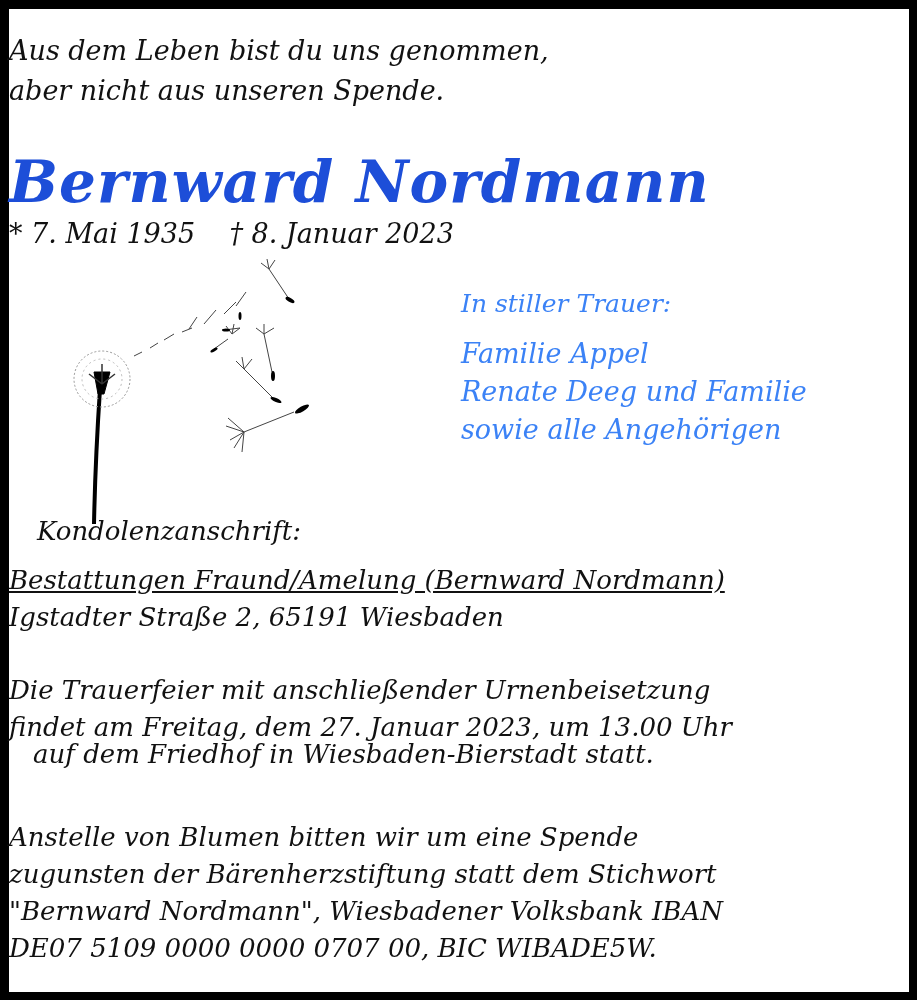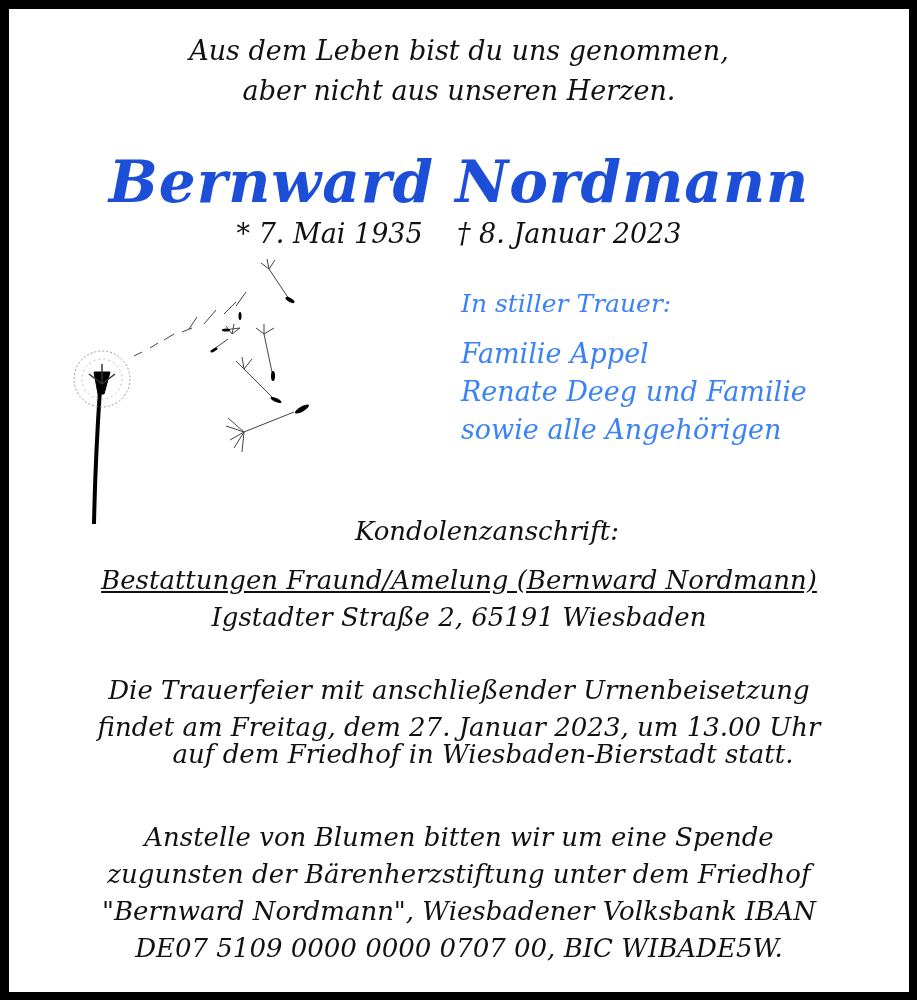--- a/index.html
+++ b/index.html
@@ -2,40 +2,40 @@
 <html><head>
   <meta charset="utf-8">
   <style>
     html, body { margin: 0; padding: 0; background: #000; }
     body { width: 917px; height: 1000px; position: relative; overflow: hidden; }
     .frame {
       position: absolute; left: 9px; top: 9px; width: 900px; height: 983px;
       background: #fff; border-left: 0; box-sizing: border-box;
     }
     .t {
-      position: absolute; left: 0; width: 100%; text-align: center;
+      position: absolute; left: 0; width: 100%; text-align: left;
       font-family: "DejaVu Serif", serif; font-style: italic; color: #111;
       white-space: nowrap;
     }
     .motto { font-size: 27px; line-height: 40px; }
     .name { font-size: 58px; line-height: 70px; letter-spacing: 1px; font-weight: bold; color: #1d4ed8; }
     .dates { font-size: 27px; line-height: 34px; }
     .mourners { position: absolute; left: 452px; top: 278px; font-family: "DejaVu Serif", serif; font-style: italic; color: #3b82f6; white-space: nowrap; }
     .mourners .intro { font-size: 25px; line-height: 34px; margin-bottom: 14px; }
     .mourners .fam { font-size: 27px; line-height: 38px; }
     .body-text { font-size: 26px; line-height: 37px; }
     .dandelion { position: absolute; left: 55px; top: 245px; width: 270px; height: 280px; }
   </style>
 </head>
 <body>
 
 <div class="frame">
 
   <div class="t motto" style="top:22px;">Aus dem Leben bist du uns genommen,</div>
-  <div class="t motto" style="top:62px;">aber nicht aus unseren Herzen.</div>
+  <div class="t motto" style="top:62px;">aber nicht aus unseren Spende.</div>
 
   <div class="t name" style="top:138px;">Bernward Nordmann</div>
   <div class="t dates" style="top:208px; white-space:pre;">* 7. Mai 1935    † 8. Januar 2023</div>
 
   <svg class="dandelion" viewBox="0 0 270 280">
     <g stroke="#222" fill="none">
       <path d="M30 270 C31 220 33 180 36 135" stroke-width="4" stroke="#000"></path>
       <circle cx="38" cy="125" r="28" stroke="#999" stroke-width="1" stroke-dasharray="2 2"></circle>
       <circle cx="38" cy="125" r="20" stroke="#bbb" stroke-width="1" stroke-dasharray="2 3"></circle>
       <path d="M30 118 L46 118 L40 140 L34 140 Z" fill="#000" stroke="#000"></path>
@@ -72,17 +72,17 @@
 
   <div class="t body-text" style="top:504px;margin-left:28px;">Kondolenzanschrift:</div>
   <div class="t body-text" style="top:553px;text-decoration:underline;">Bestattungen Fraund/Amelung (Bernward Nordmann)</div>
   <div class="t body-text" style="top:590px;">Igstadter Straße 2, 65191 Wiesbaden</div>
 
   <div class="t body-text" style="top:663px;">Die Trauerfeier mit anschließender Urnenbeisetzung</div>
   <div class="t body-text" style="top:700px;">findet am Freitag, dem 27. Januar 2023, um 13.00 Uhr</div>
   <div class="t body-text" style="top:727px;padding-left:24px;">auf dem Friedhof in Wiesbaden-Bierstadt statt.</div>
 
   <div class="t body-text" style="top:810px;">Anstelle von Blumen bitten wir um eine Spende</div>
-  <div class="t body-text" style="top:847px;">zugunsten der Bärenherzstiftung unter dem Friedhof</div>
+  <div class="t body-text" style="top:847px;">zugunsten der Bärenherzstiftung statt dem Stichwort</div>
   <div class="t body-text" style="top:884px;">"Bernward Nordmann", Wiesbadener Volksbank IBAN</div>
   <div class="t body-text" style="top:921px;">DE07 5109 0000 0000 0707 00, BIC WIBADE5W.</div>
 
 </div>
 
 </body></html>

